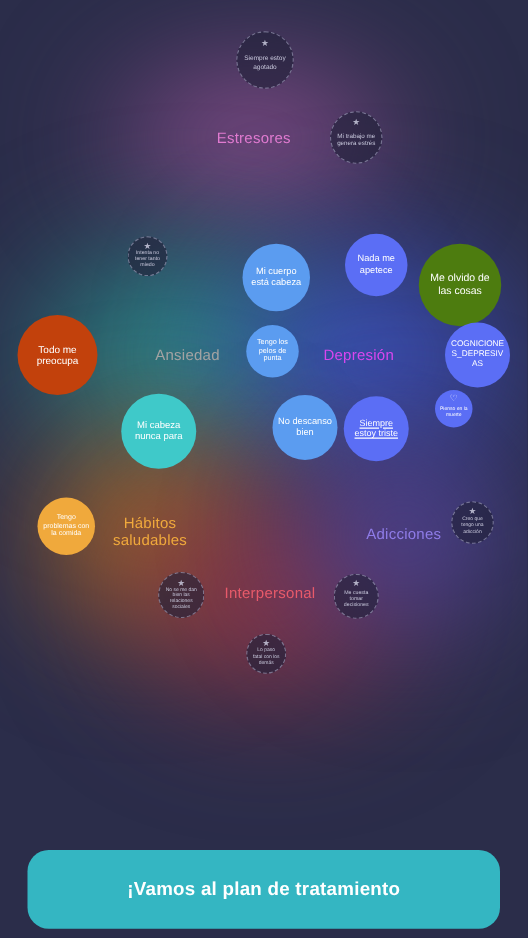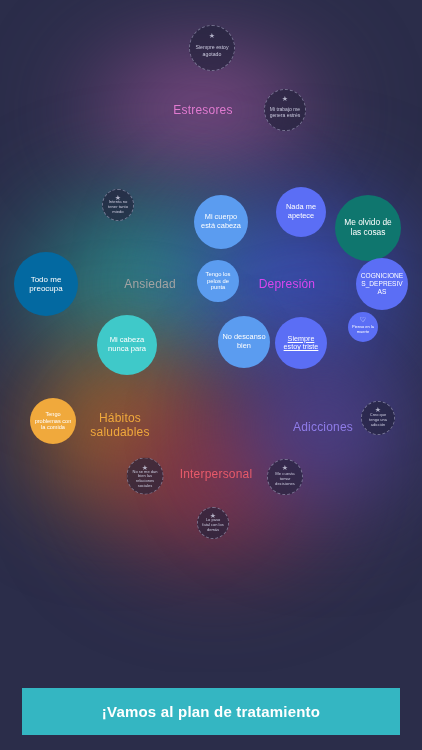--- a/index.html
+++ b/index.html
@@ -70,22 +70,22 @@
   .cta-wrap{
     position:absolute;
     left:0;right:0;bottom:0;
     height:78px;
     background:#2b2d4a;
     display:flex;
     align-items:center;
     justify-content:center;
   }
   .cta{
-    width:378px;height:47px;
-    border:none;border-radius:0;
+    width:378px;height:63px;
+    border:none;border-radius:17px;
     background:#34b6c2;
     color:#ffffff;
     font-family:"Liberation Sans", sans-serif;
     font-size:15px;
     font-weight:bold;
     letter-spacing:.2px;
     cursor:pointer;
   }
 </style>
 </head>
@@ -115,39 +115,39 @@
         <span class="btxt" style="margin-top: 5px;">Siempre estoy agotado</span>
       </div>
       <div class="bubble ghost" style="width: 42px; height: 42px; left: 285px; top: 110px; font-size: 5px;">
         <span class="bicon">★</span>
         <span class="btxt" style="margin-top: 5px;">Mi trabajo me genera estrés</span>
       </div>
       <div class="bubble ghost" style="width: 32px; height: 32px; left: 118px; top: 205px; font-size: 4.2px;">
         <span class="bicon">★</span>
         <span class="btxt" style="margin-top: 5px;">Intenta no tener tanto miedo</span>
       </div>
-      <div class="bubble filled" style="width: 64px; height: 64px; left: 46px; top: 284px; font-size: 8px; background: #0369a1;">
+      <div class="bubble filled" style="width: 64px; height: 64px; left: 46px; top: 284px; font-size: 8px; background: #c2410c;">
         <span class="btxt">Todo me preocupa</span>
       </div>
       <div class="bubble filled" style="width: 60px; height: 60px; left: 127px; top: 345px; font-size: 7.6px; background: rgb(63, 201, 201);">
         <span class="btxt">Mi cabeza nunca para</span>
       </div>
       <div class="bubble filled" style="width: 54px; height: 54px; left: 221px; top: 222px; font-size: 7.4px; background: rgb(91, 156, 240);">
         <span class="btxt">Mi cuerpo está cabeza</span>
       </div>
       <div class="bubble filled" style="width: 42px; height: 42px; left: 218px; top: 281px; font-size: 5.8px; background: rgb(91, 156, 240);">
         <span class="btxt">Tengo los pelos de punta</span>
       </div>
       <div class="bubble filled" style="width: 52px; height: 52px; left: 221px; top: 342px; font-size: 7.4px; background: rgb(91, 156, 240); margin-left: 23px;">
         <span class="btxt">No descanso bien</span>
       </div>
       <div class="bubble filled" style="width: 50px; height: 50px; left: 301px; top: 212px; font-size: 7.4px; background: rgb(91, 110, 245);">
         <span class="btxt">Nada me apetece</span>
       </div>
-      <div class="bubble filled" style="width: 66px; height: 66px; left: 368px; top: 228px; font-size: 8.4px; background: #0f766e;">
+      <div class="bubble filled" style="width: 66px; height: 66px; left: 368px; top: 228px; font-size: 8.4px; background: #4d7c0f;">
         <span class="btxt">Me olvido de las cosas</span>
       </div>
       <div class="bubble filled" style="width: 52px; height: 52px; left: 382px; top: 284px; font-size: 6.6px; background: rgb(91, 110, 245);">
         <span class="btxt">COGNICIONES_DEPRESIVAS</span>
       </div>
       <div class="bubble filled" style="width: 52px; height: 52px; left: 301px; top: 343px; font-size: 7.2px; background: rgb(91, 110, 245); text-decoration: underline;">
         <span class="btxt">Siempre estoy triste</span>
       </div>
       <div class="bubble filled" style="width: 30px; height: 30px; left: 363px; top: 327px; font-size: 4px; background: rgb(91, 110, 245);">
         <span class="bicon">♡</span>

